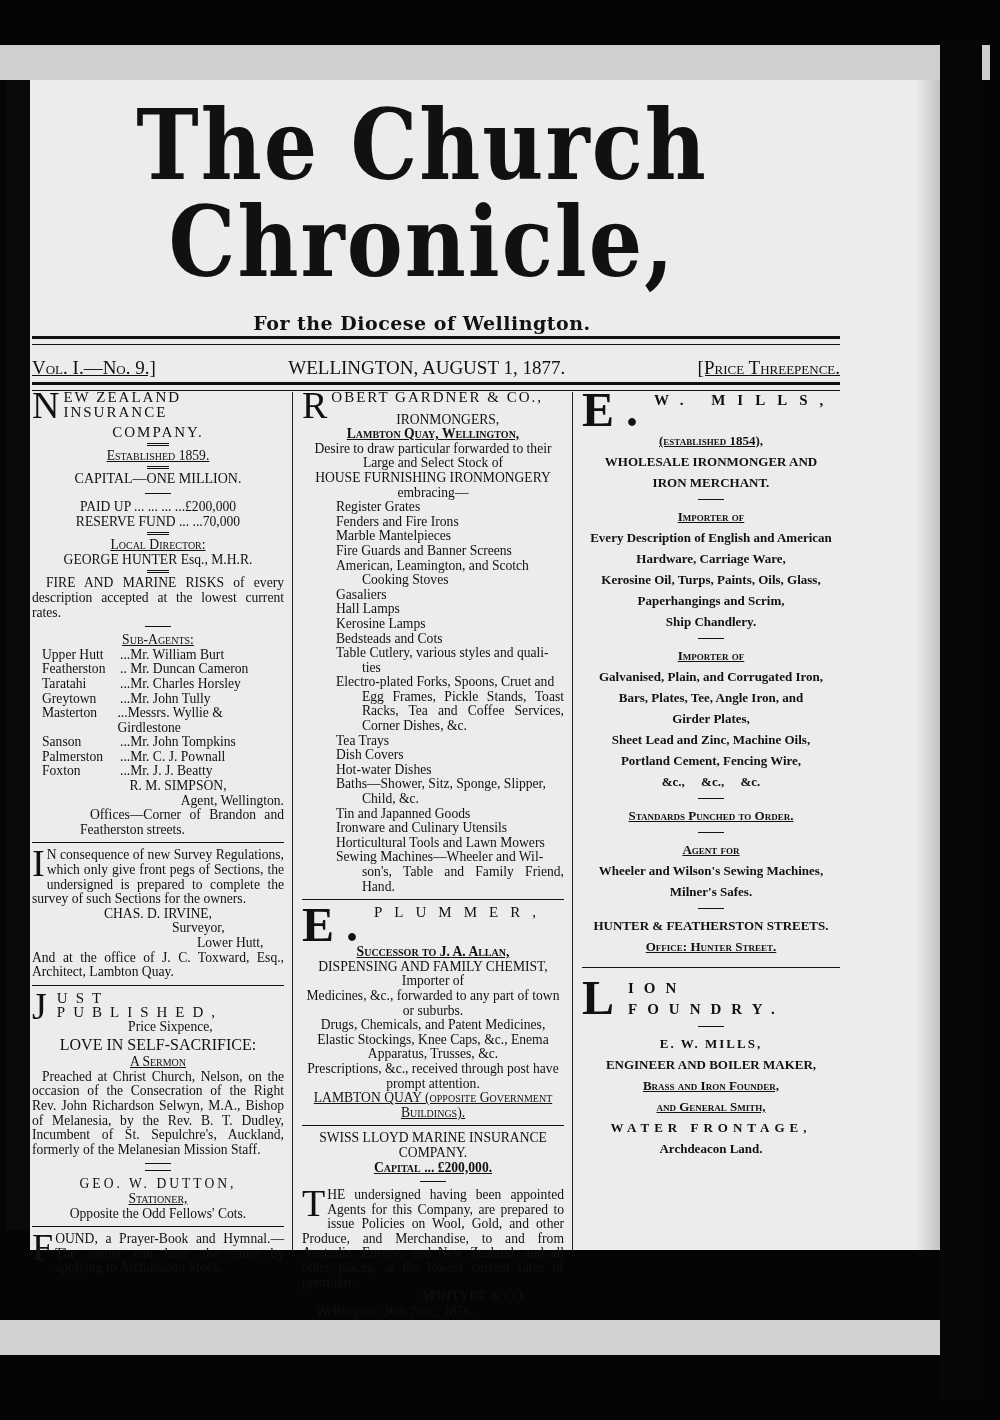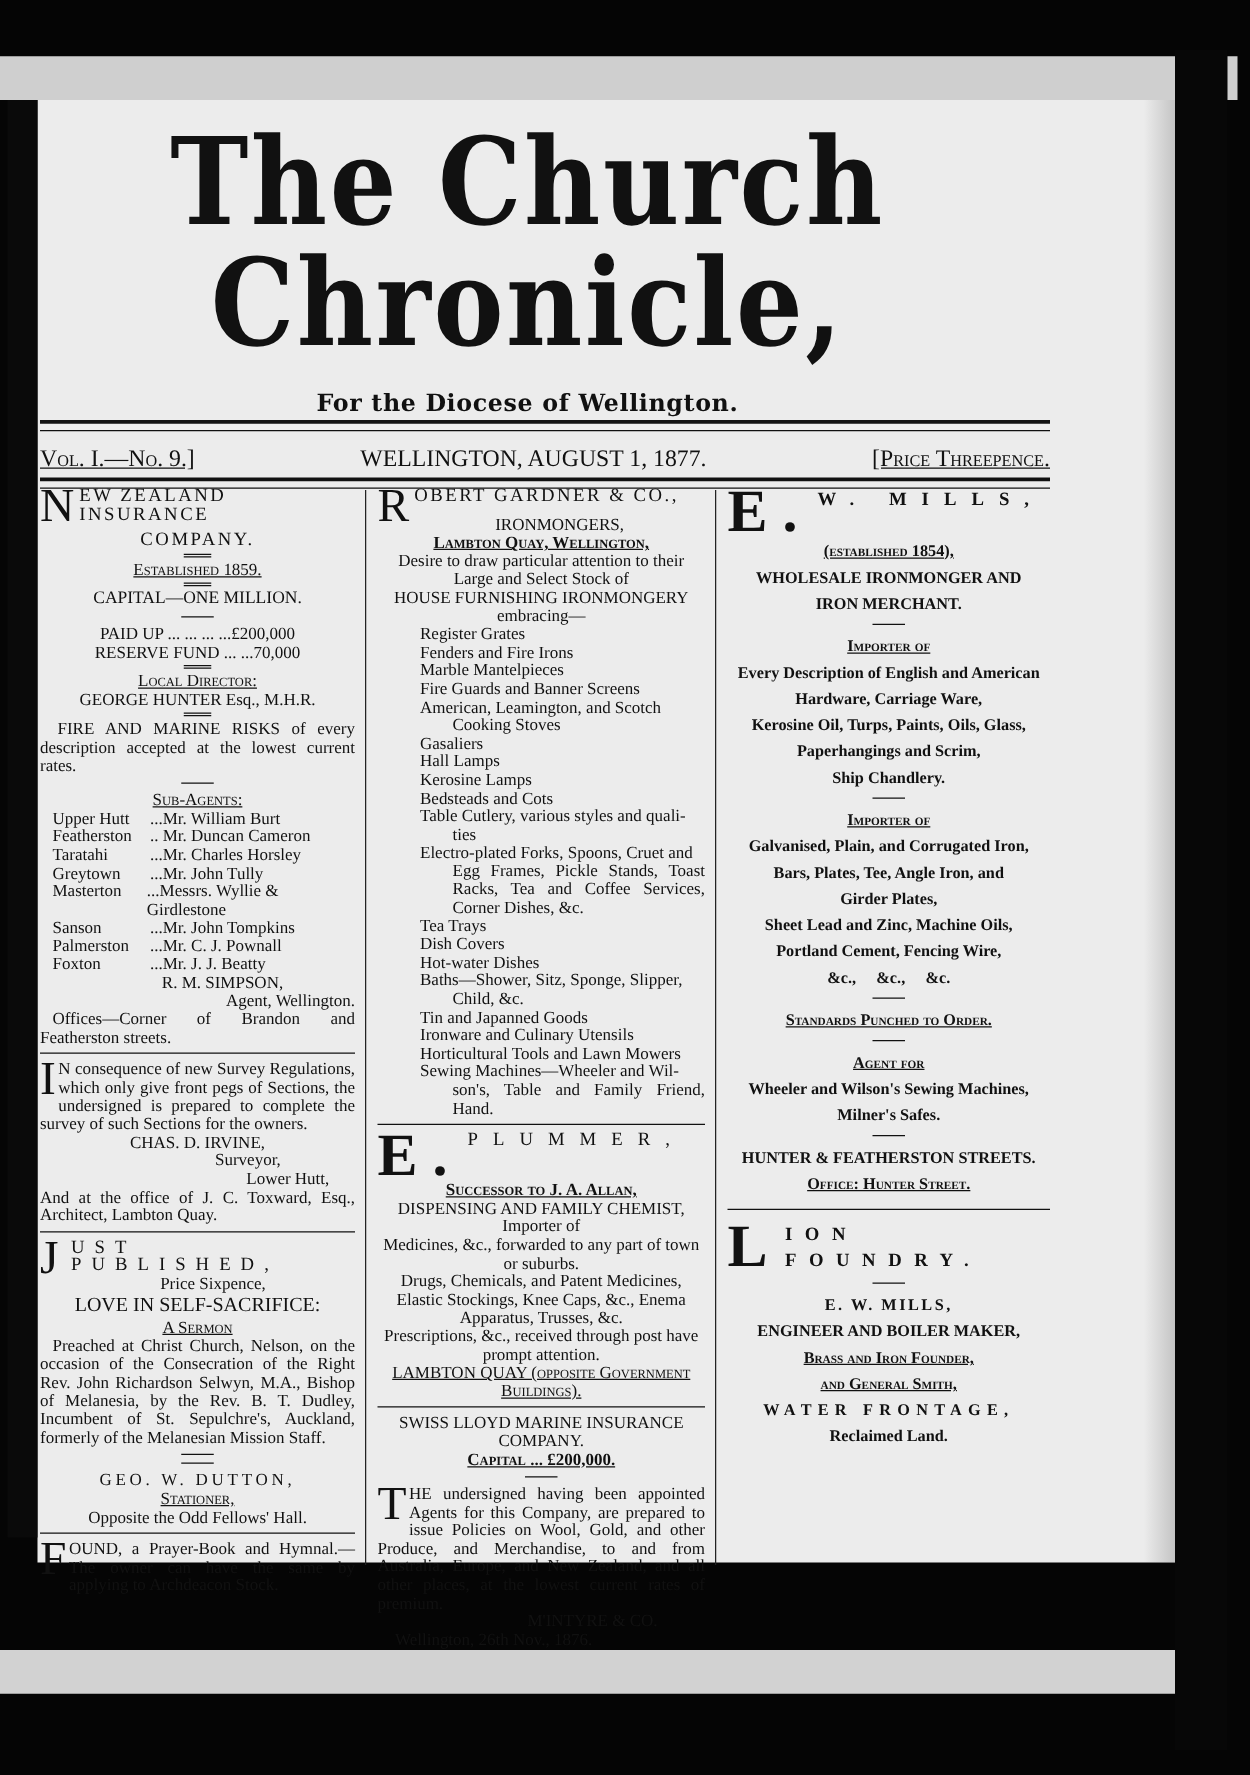--- a/index.html
+++ b/index.html
@@ -121,53 +121,53 @@
           <span class="place">Palmerston</span>
           <span>...Mr. C. J. Pownall</span>
         </div>
       <div>
           <span class="place">Foxton</span>
           <span>...Mr. J. J. Beatty</span>
         </div>
     </div>
     <div class="center" style="padding-left:40px;">R. M. SIMPSON,</div>
     <div class="right">Agent, Wellington.</div>
-    <div class="just" style="text-indent:10px;">Offices—Corner of Brandon and Featherston streets.</div>
+    <div class="just" style="text-indent:10px;margin-left:48px;">Offices—Corner of Brandon and Featherston streets.</div>
   </div>
   <div class="hr"></div>
   <div>
     <div class="just"><span class="drop">I</span><span>N consequence of new Survey Regulations, which only give front pegs of Sections, the undersigned is prepared to complete the survey of such Sections for the owners.</span></div>
     <div class="center">CHAS. D. IRVINE,</div>
     <div style="padding-left:140px;">Surveyor,</div>
     <div style="padding-left:165px;">Lower Hutt,</div>
     <div class="just">And at the office of J. C. Toxward, Esq., Architect, Lambton Quay.</div>
   </div>
   <div class="hr"></div>
   <div>
     <div class="ad-head spaced" style="letter-spacing:8px;"><span class="drop">J</span><span>UST PUBLISHED,</span></div>
     <div class="center">Price Sixpence,</div>
     <div class="center" style="font-size:16px; margin:3px 0;">LOVE IN SELF-SACRIFICE:</div>
     <div class="center sc">A Sermon</div>
     <div class="just" style="text-indent:10px;">Preached at Christ Church, Nelson, on the occasion of the Consecration of the Right Rev. John Richardson Selwyn, M.A., Bishop of Melanesia, by the Rev. B. T. Dudley, Incumbent of St. Sepulchre's, Auckland, formerly of the Melanesian Mission Staff.</div>
     <div class="dash1"></div>
     <div class="dash1"></div>
     <div class="center" style="letter-spacing:3px;">GEO. W. DUTTON,</div>
     <div class="center sc">Stationer,</div>
-    <div class="center">Opposite the Odd Fellows' Hall.</div>
+    <div class="center">Opposite the Odd Fellows' Cots.</div>
   </div>
   <div class="hr"></div>
   <div class="just"><span class="drop">F</span><span>OUND, a Prayer-Book and Hymnal.—The owner can have the same by applying to Archdeacon Stock.</span></div>
 </div>
 
 <div class="col col2">
   <div>
     <div class="ad-head"><span class="drop">R</span><span>OBERT GARDNER &amp; CO.,</span></div>
     <div class="center" style="margin-top:8px;">IRONMONGERS,</div>
     <div class="center sc bold">Lambton Quay, Wellington,</div>
-    <div class="center">Desire to draw particular attention to their Large and Select Stock of</div>
+    <div class="center">Desire to draw particular forwarded to their Large and Select Stock of</div>
     <div class="center">HOUSE FURNISHING IRONMONGERY</div>
     <div class="center">embracing—</div>
     <div class="list">
       <div>Register Grates</div>
       <div>Fenders and Fire Irons</div>
       <div>Marble Mantelpieces</div>
       <div>Fire Guards and Banner Screens</div>
       <div>American, Leamington, and Scotch</div>
       <div class="indent">Cooking Stoves</div>
       <div>Gasaliers</div>
@@ -245,15 +245,15 @@
   </div>
   <div class="hr" style="margin:10px 0;"></div>
   <div>
     <div class="ad-head" style="letter-spacing:10px; font-weight:bold;"><span class="drop-lg">L</span><span>ION FOUNDRY.</span></div>
     <div class="dash1" style="clear:both;"></div>
     <div class="center" style="letter-spacing:2px;">E. W. MILLS,</div>
     <div class="center">ENGINEER AND BOILER MAKER,</div>
     <div class="center sc">Brass and Iron Founder,</div>
     <div class="center sc">and General Smith,</div>
     <div class="center" style="letter-spacing:5px;">WATER FRONTAGE,</div>
-    <div class="center">Reclaimed Land.</div>
+    <div class="center">Archdeacon Land.</div>
   </div>
 </div>
 
 </body></html>

